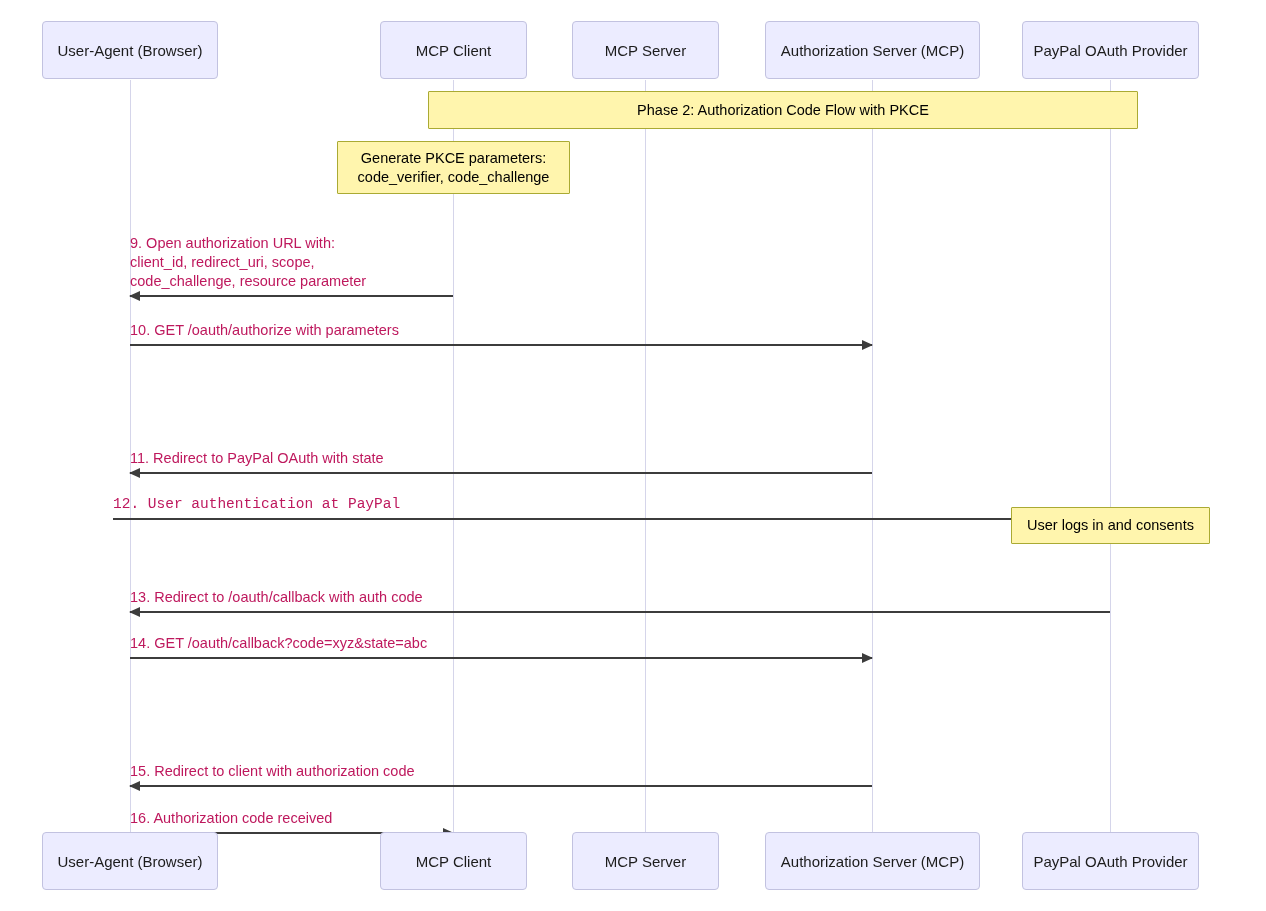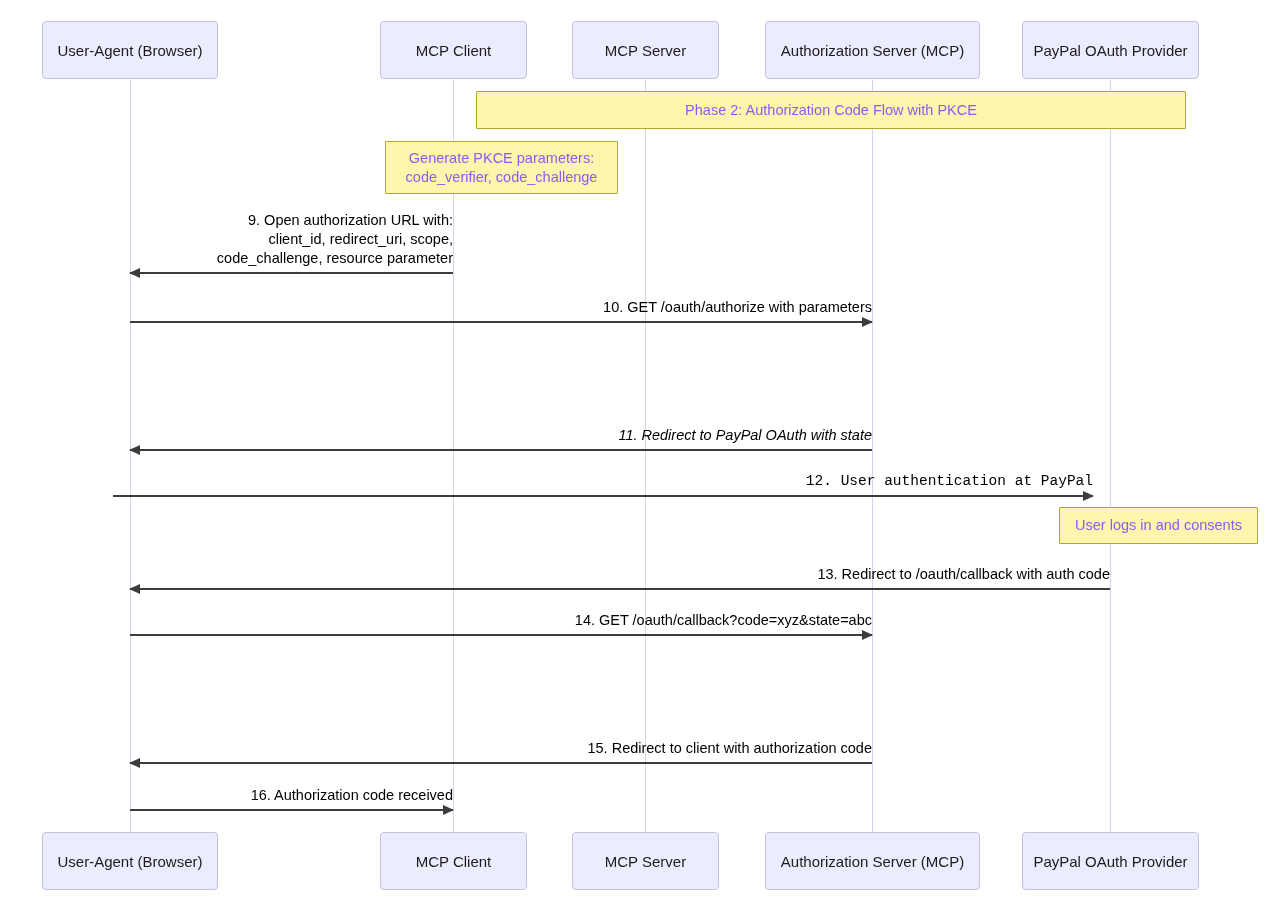--- a/index.html
+++ b/index.html
@@ -9,25 +9,25 @@
   }
   .lifeline{position:absolute;top:80px;height:752px;width:1px;background:#d5d5ea;}
   .actor{
     position:absolute;height:58px;background:#ECECFF;border:1px solid #c2c2e0;border-radius:4px;
     display:flex;align-items:center;justify-content:center;
     font-size:15px;color:#1c1c1c;text-align:center;box-sizing:border-box;
   }
   .note{
     position:absolute;background:#fff5ad;border:1px solid #aaaa33;box-sizing:border-box;
     display:flex;align-items:center;justify-content:center;text-align:center;
-    font-size:14.5px;line-height:18.5px;color:#8b5cf6;border-radius:1px;margin-left:48px;
+    font-size:14.5px;line-height:18.5px;color:#000000;border-radius:1px;
   }
   .pre{white-space:pre-line;}
   .msg{position:absolute;}
-  .msg-text{text-align:right;font-size:14.5px;line-height:19px;color:#000000;}
+  .msg-text{text-align:left;font-size:14.5px;line-height:19px;color:#be185d;margin-top:23px;}
   .arrow{position:relative;height:0;border-top:2px solid #3c3c3c;margin-top:4px;}
   .arrow .head{position:absolute;width:0;height:0;top:-6px;
     border-top:5px solid transparent;border-bottom:5px solid transparent;}
   .arrow.left .head{left:-1px;border-right:11px solid #3c3c3c;}
   .arrow.right .head{right:-1px;border-left:11px solid #3c3c3c;}
 </style>
 </head>
 <body>
 
 <div class="diagram">
@@ -59,21 +59,21 @@
   </div>
 
   <div class="msg" style="left:130px;top:298px;width:742px;">
     <div class="msg-text">10. GET /oauth/authorize with parameters</div>
     <div class="arrow right">
         <i class="head"></i>
       </div>
   </div>
 
 
-  <div class="msg" style="left:130px;top:426px;width:742px;font-style:italic;">
+  <div class="msg" style="left:130px;top:426px;width:742px;">
     <div class="msg-text">11. Redirect to PayPal OAuth with state</div>
     <div class="arrow left">
         <i class="head"></i>
       </div>
   </div>
 
   <div class="msg" style="left:113px;top:472px;width:980px;font-family:Liberation Mono, monospace;">
     <div class="msg-text">12. User authentication at PayPal</div>
     <div class="arrow right">
         <i class="head"></i>

